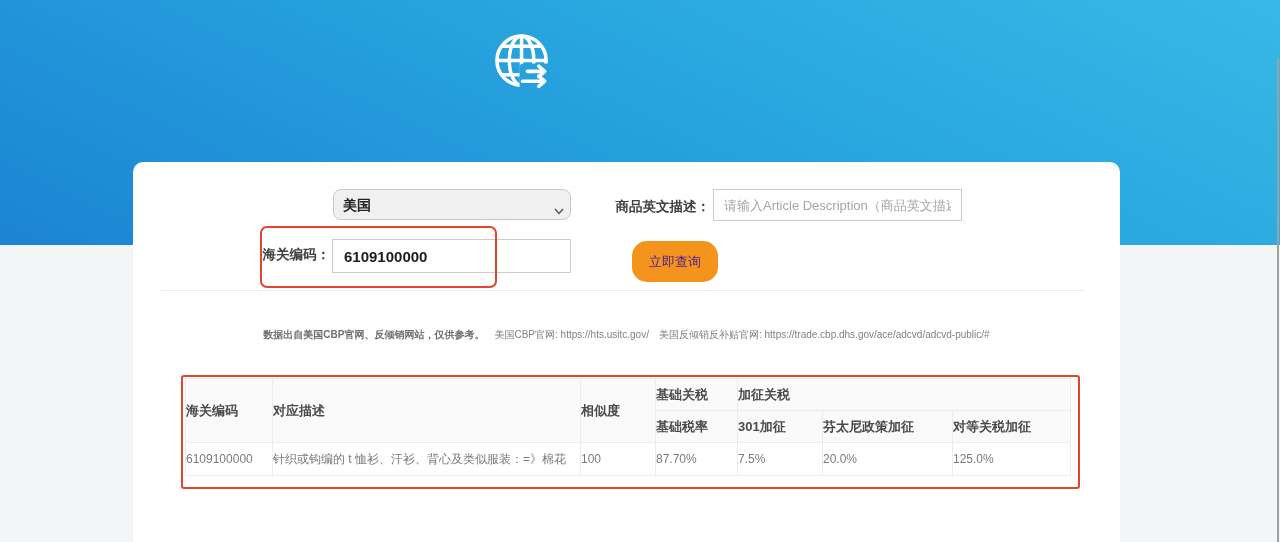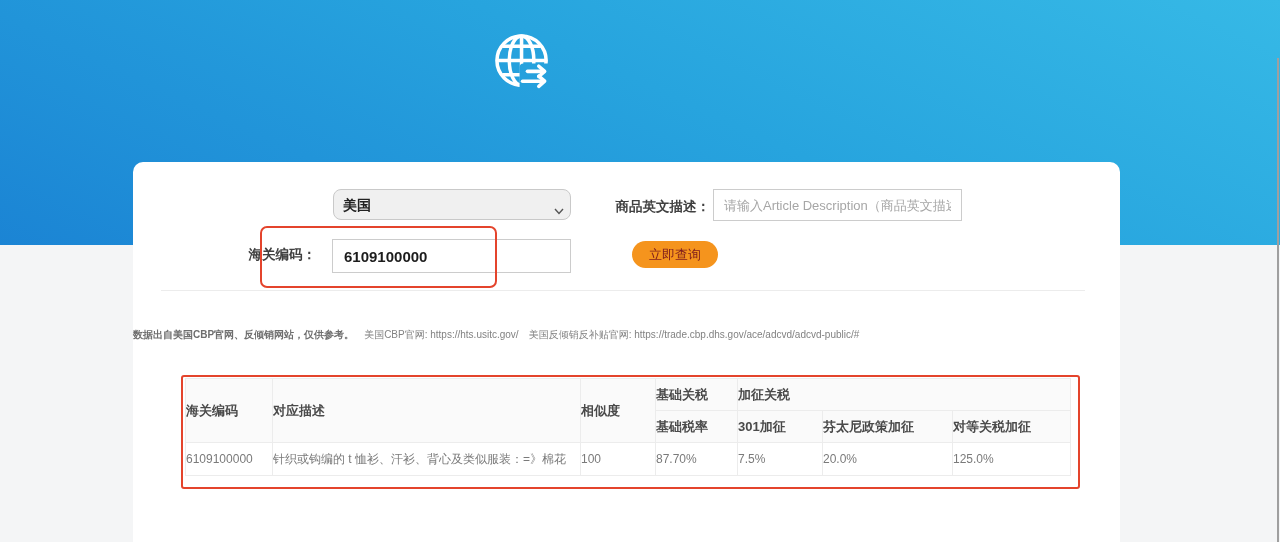--- a/index.html
+++ b/index.html
@@ -25,21 +25,21 @@
   .card {
     position:absolute; left:133px; top:162px; width:987px; height:380px;
     background:#fff; border-radius:10px 10px 0 0;
   }
   .form-label {
     position:absolute; font-size:13.5px; font-weight:600; color:#404040;
     text-align:right; white-space:nowrap;
   }
   .lbl-dest   { left:40px;  top:35px; width:160px; }
   .lbl-desc   { left:467px; top:36px; width:110px; }
-  .lbl-hscode { left:83px;  top:84px; width:100px; }
+  .lbl-hscode { left:97px;  top:84px; width:100px; }
 
   .select-wrap { position:absolute; left:200px; top:27px; width:238px; height:31px; }
   .dest-select {
     width:100%; height:100%;
     -webkit-appearance:none; appearance:none;
     background:#f0f0f0; border:1px solid #c9c9c9; border-radius:8px;
     font-family:"Liberation Sans",sans-serif;
     font-size:14px; font-weight:700; color:#222; padding:0 22px 0 9px;
   }
   .select-chevron { position:absolute; right:7px; top:12px; pointer-events:none; }
@@ -51,36 +51,36 @@
   }
   .desc-input::placeholder { color:#a6a6a6; }
 
   .hs-input {
     position:absolute; left:199px; top:77px; width:239px; height:34px;
     border:1px solid #ccc; background:#fff; padding:0 11px;
     font-family:"Liberation Sans",sans-serif; font-size:15px; font-weight:700; color:#1c1c1c;
   }
 
   .search-btn {
-    position:absolute; left:499px; top:79px; width:86px; height:27px;
-    background:#f5941d; color:#7f1d1d; border:none; border-radius:15px;
+    position:absolute; left:499px; top:79px; width:86px; height:41px;
+    background:#f5941d; color:#4c1d95; border:none; border-radius:15px;
     font-family:"Liberation Sans",sans-serif; font-size:13px; cursor:pointer;
   }
 
   .annotation-box {
     position:absolute; border:2px solid #e4442c; background:transparent; pointer-events:none;
   }
   .anno-hs    { left:127px; top:64px;  width:237px; height:62px; border-radius:7px; }
   .anno-table { left:48px;  top:213px; width:899px; height:114px; border-radius:3px; }
 
   .divider { position:absolute; left:28px; top:128px; width:924px; height:1px; background:#ececec; }
 
   .disclaimer {
     position:absolute; left:0; top:166px; width:987px;
-    font-size:10px; color:#828282; line-height:14px;
+    text-align:center; font-size:10px; color:#828282; line-height:14px;
   }
   .disclaimer .lead { font-weight:700; color:#6e6e6e; }
   .disclaimer .seg { margin-left:10px; }
   .disclaimer .line2 { margin-top:0; }
 
   
   .result-table {
     position:absolute; left:52px; top:216px; width:885px;
     border-collapse:collapse; table-layout:fixed; background:#fff;
   }

